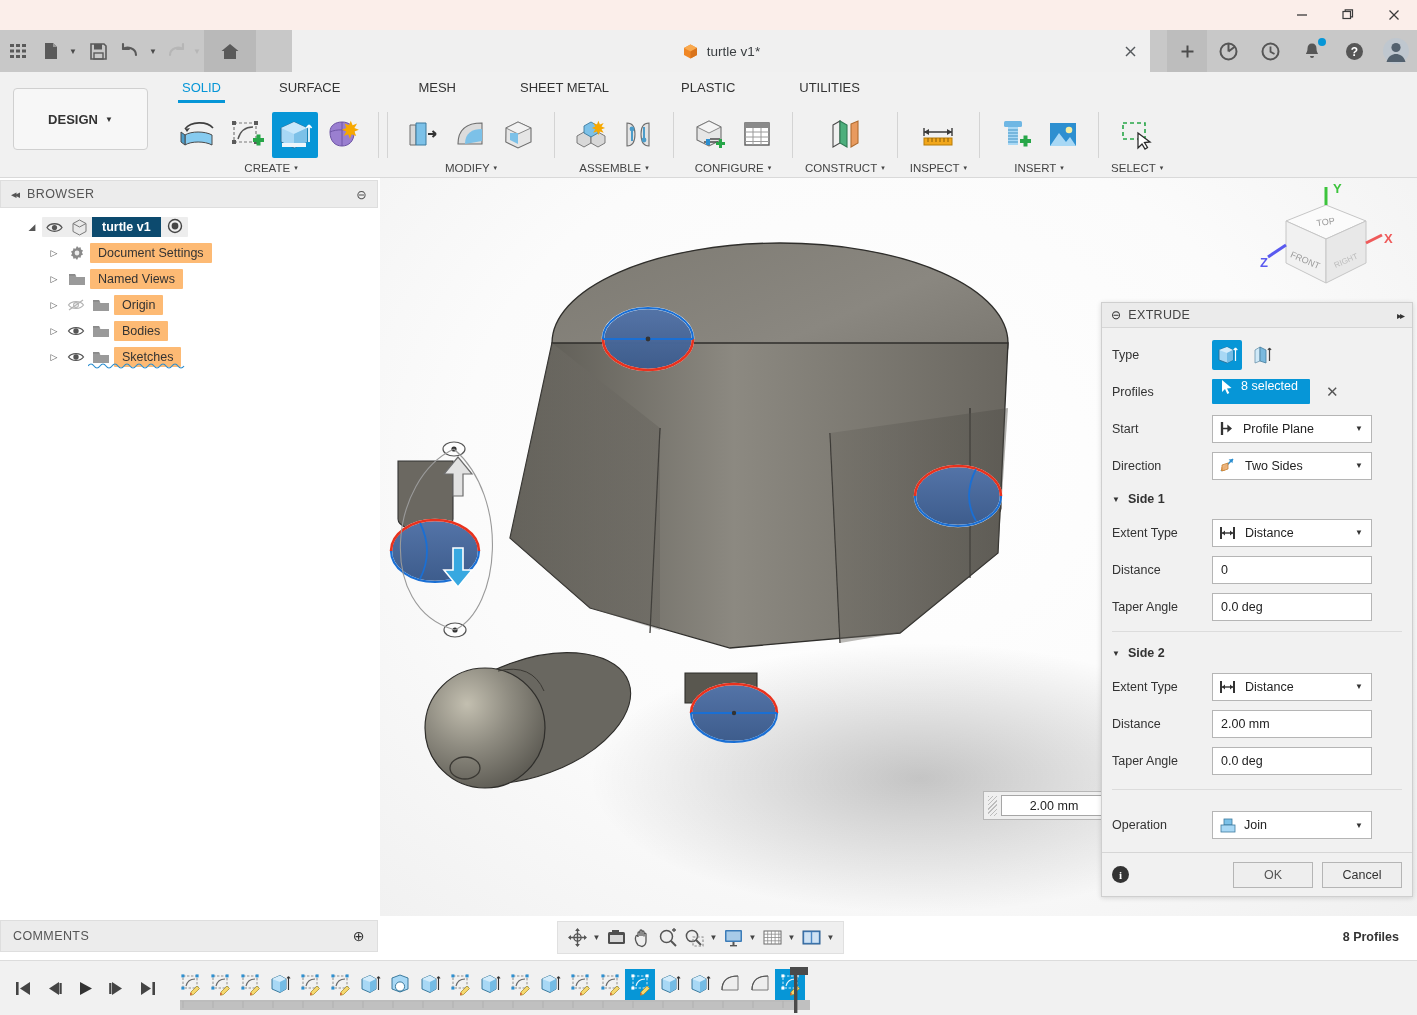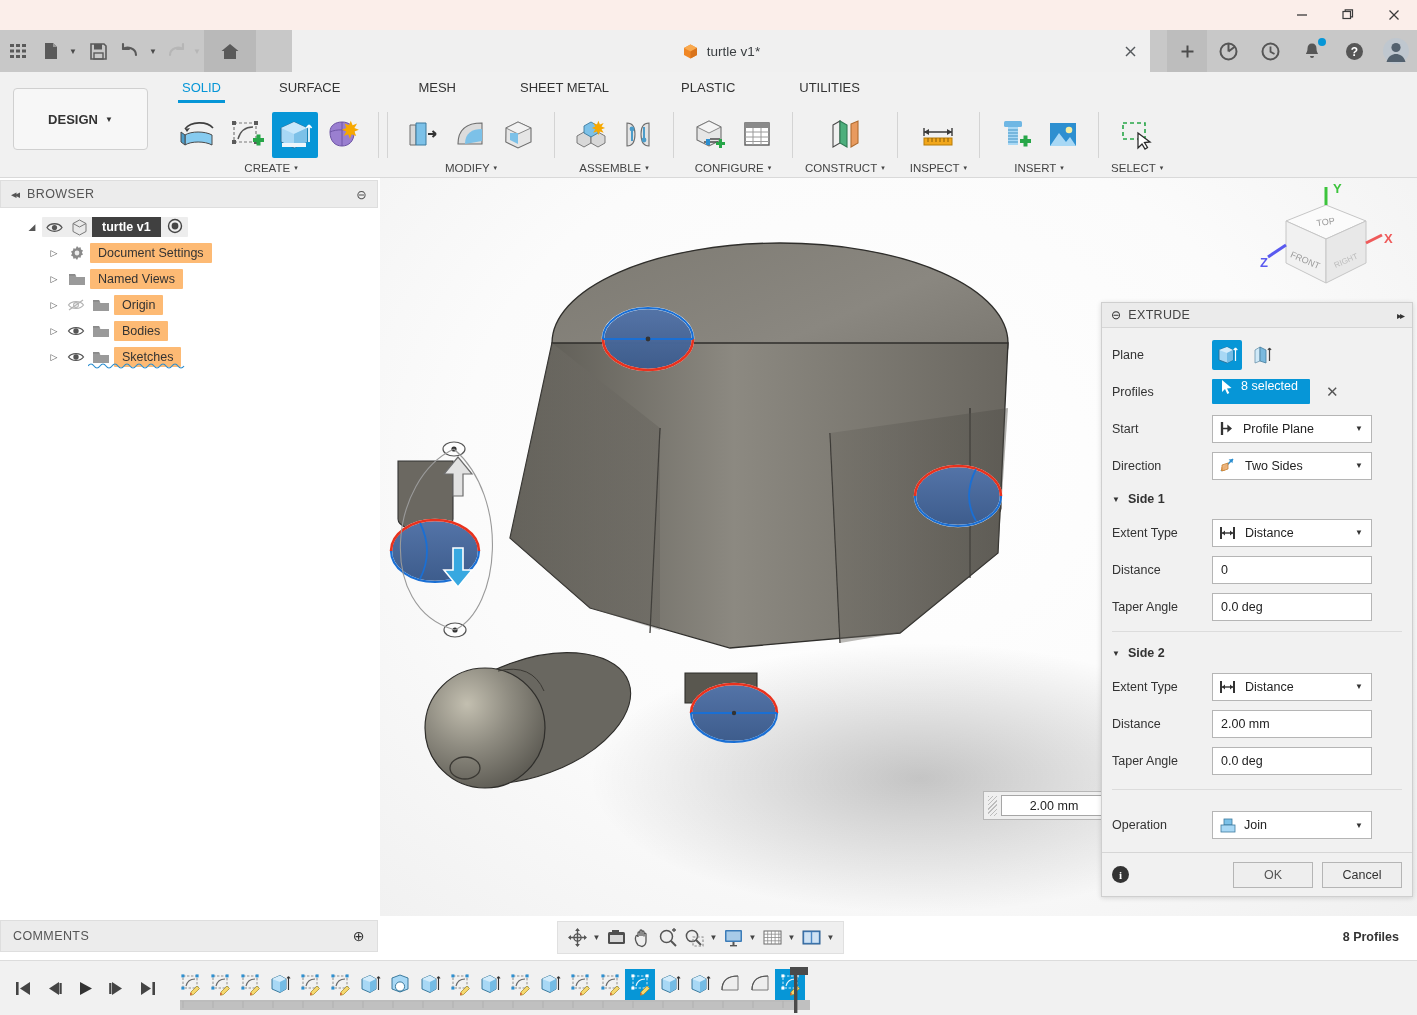--- a/index.html
+++ b/index.html
@@ -101,21 +101,21 @@
   .trow .disc { width: 20px; text-align: center; font-size: 9px; color: #555; }
   .trow .eye { width: 24px; display: flex; align-items: center; justify-content: center; }
   .trow .ficon { width: 26px; display:flex; align-items:center; justify-content:center; }
   .trow .tlabel {
     background: #fdba74; padding: 3px 8px; border-radius: 1px; color:#333;
   }
   .root-row .rootchip {
     display: flex; align-items: center; background: #ededed; border-radius: 1px; padding-right: 5px;
   }
   .root-row .namechip {
-    background: #404040; color: #fff; font-weight: bold; padding: 3px 10px; font-size: 12.5px;
+    background: #0c4a6e; color: #fff; font-weight: bold; padding: 3px 10px; font-size: 12.5px;
   }
 
   
   .canvas {
     position: absolute; left: 380px; top: 178px; width: 1037px; height: 738px;
     background: #ffffff;
     background-image: radial-gradient(ellipse at 48% 40%, #ffffff 0%, #fbfbfb 55%, #f0f0f0 100%);
     overflow: hidden;
   }
 
@@ -867,21 +867,21 @@
   <div class="extrude">
     <div class="ex-head">
       <span class="dot">⊖</span>
       <span>EXTRUDE</span>
       <span class="fwd">▸▸</span>
     </div>
 
     <div class="ex-body">
 
       <div class="frow">
-        <div class="flabel">Plane</div>
+        <div class="flabel">Type</div>
         <div class="fctl" style="display:flex;gap:6px;align-items:center">
           <div style="width:30px;height:30px;background:#0696d7;display:flex;align-items:center;justify-content:center;border-radius:2px">
             <svg width="22" height="22" viewBox="0 0 22 22">
               <path d="M3 6 L11 3 L17 6 v10 L11 19 L3 16 Z" fill="#a8d8f5" stroke="#2a6e94" stroke-width=".9"></path>
               <path d="M3 6 L11 3 L17 6 L11 9 Z" fill="#d4ecfb"></path>
               <path d="M11 9 L17 6 v10 L11 19 Z" fill="#74bce5"></path>
               <path d="M19.5 17 V4 M19.5 4 l-1.8 2.2 M19.5 4 l1.8 2.2" stroke="#fff" stroke-width="1.2" fill="none"></path>
             </svg>
           </div>
           <div style="width:30px;height:30px;display:flex;align-items:center;justify-content:center">

